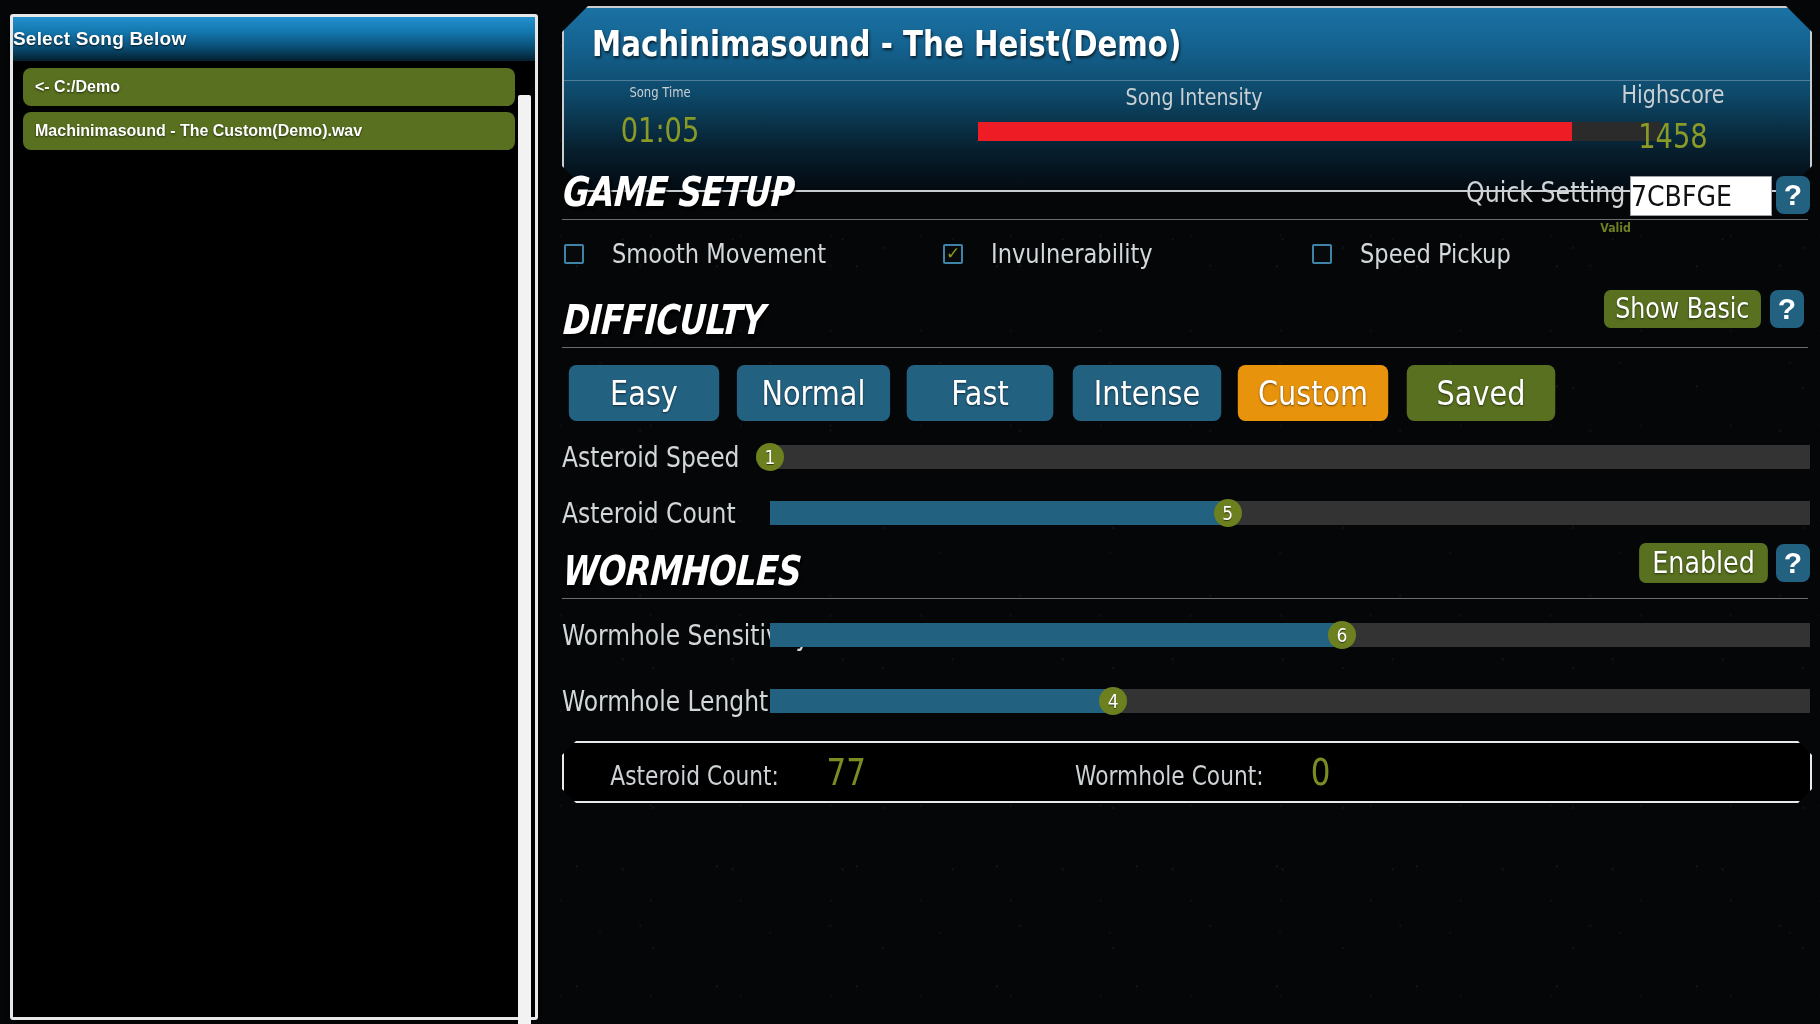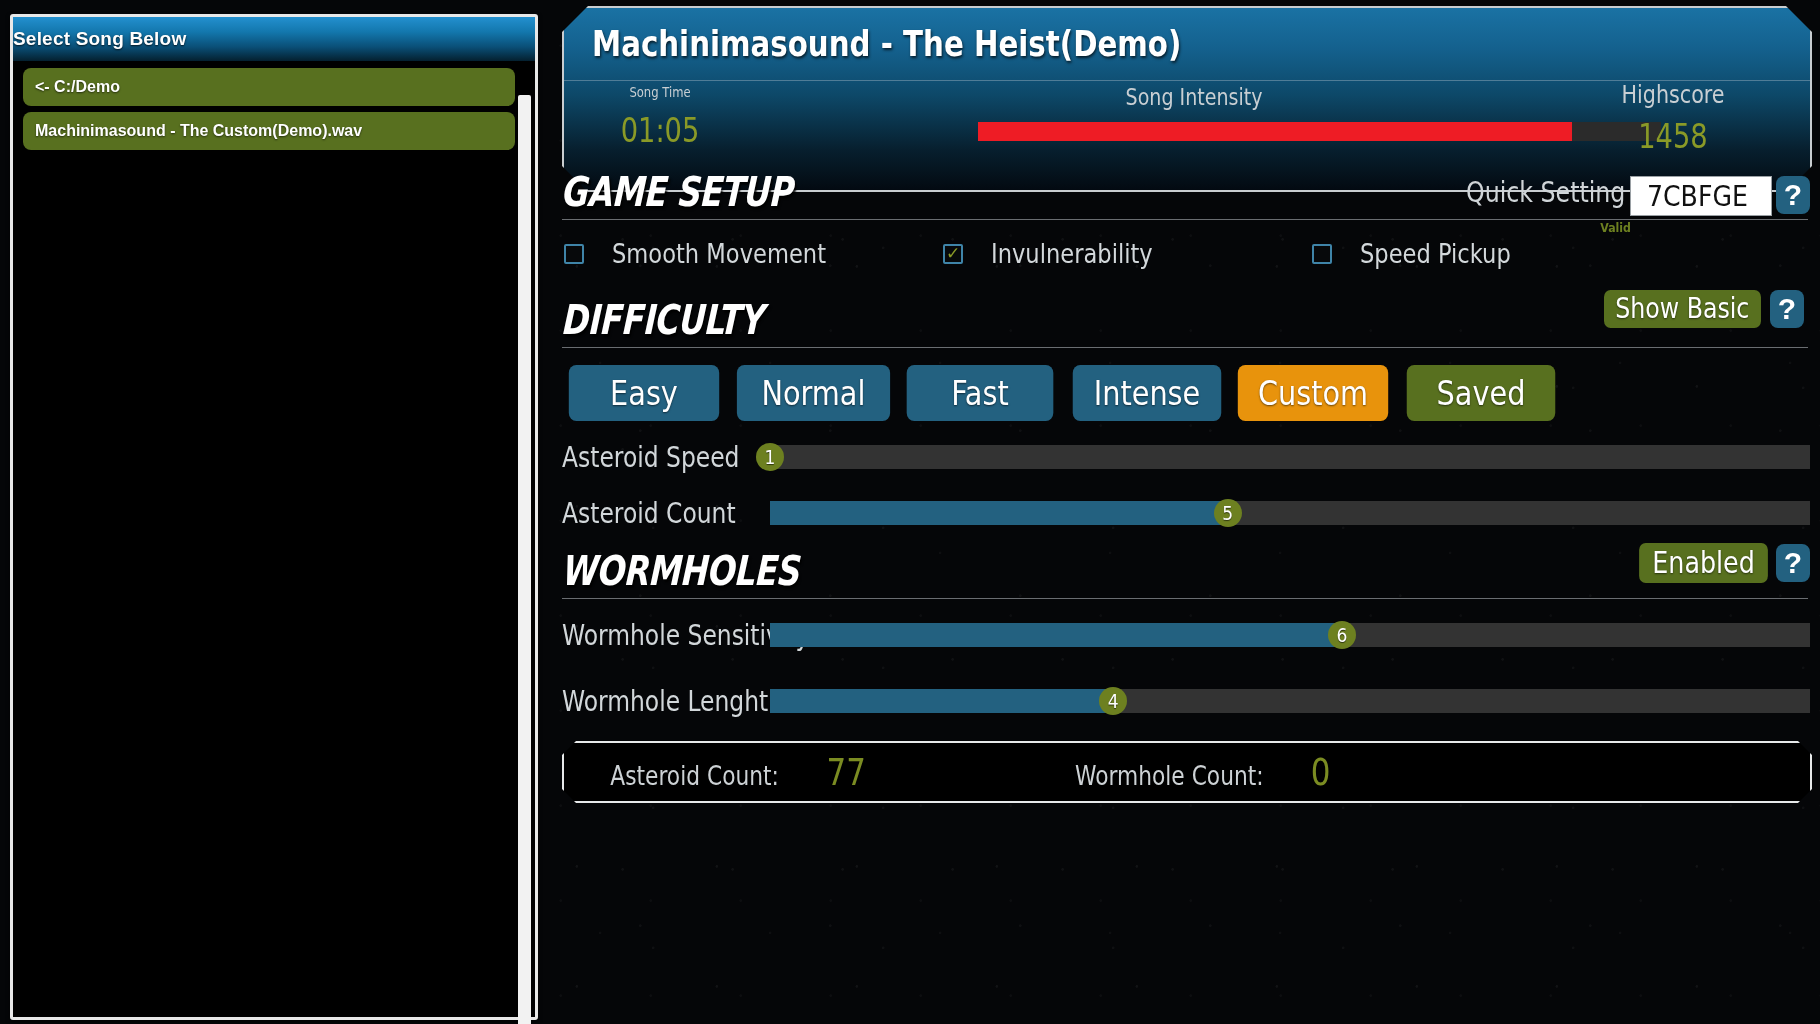--- a/index.html
+++ b/index.html
@@ -179,21 +179,21 @@
   #quickValid {
     position: absolute; right: -6px; bottom: -19px;
     color: #6d8020; font-size: 13px; font-weight: bold;
     transform: scaleX(1);
   }
   #quickInput {
     width: 142px; height: 40px;
     background: #ffffff; border: 1px solid #9aa0a4;
     color: #111; font-size: 28px;
     font-family: "DejaVu Sans Condensed","Liberation Sans Narrow","Liberation Sans",sans-serif;
-    padding-left: 16px; outline: none;
+    padding-left: 0; outline: none;
   }
   .qbtn {
     width: 34px; height: 38px; margin-left: 4px;
     background: #236180; border-radius: 8px; border: none;
     color: #fff; font-size: 30px; font-weight: bold;
     display: flex; align-items: center; justify-content: center;
     cursor: pointer; line-height: 1;
   }
 
   

